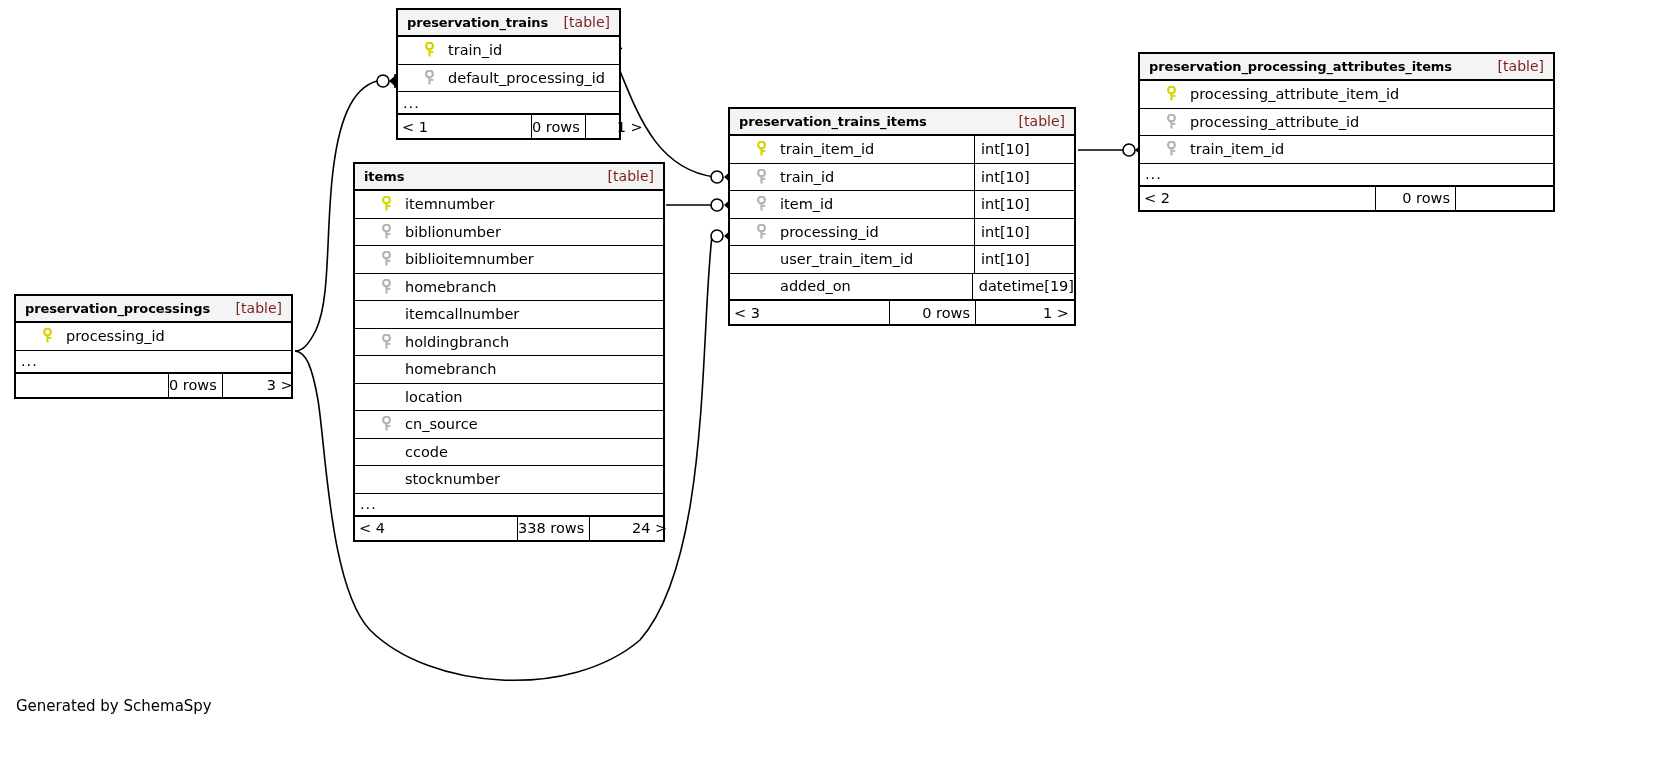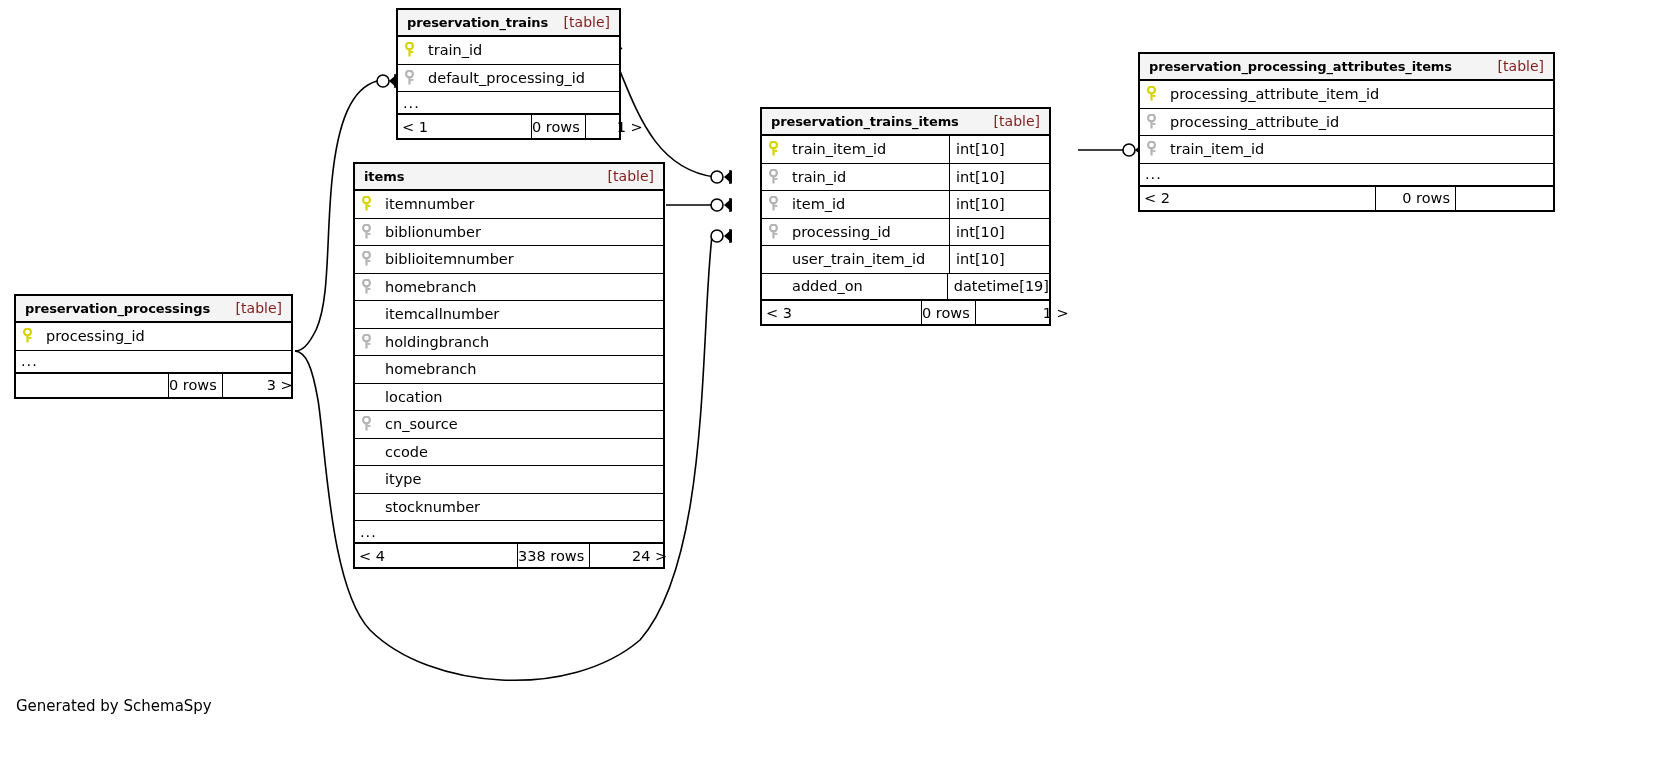--- a/index.html
+++ b/index.html
@@ -58,20 +58,21 @@
     font-size: 14px;
     color: #7f1d1d;
   }
 
   .col-row {
     display: flex;
     align-items: stretch;
     border-bottom: 1px solid #000000;
     height: 27.5px;
     box-sizing: border-box;
+    padding-left: 20px;
   }
   .col-row:last-of-type { }
 
   .col-name {
     flex: 1 1 auto;
     display: flex;
     align-items: center;
     padding-left: 8px;
     font-size: 14.5px;
     color: #000000;
@@ -305,37 +306,33 @@
           </svg>
       </span>
       <span class="col-name">cn_source</span>
     </div>
     <div class="col-row">
       <span class="keyslot"></span>
       <span class="col-name">ccode</span>
     </div>
     <div class="col-row">
       <span class="keyslot"></span>
-      <span class="col-name">itype</span>
-    </div>
-    <div class="col-row">
-      <span class="keyslot"></span>
       <span class="col-name">stocknumber</span>
     </div>
 
     <div class="ellipsis-row">...</div>
 
     <div class="foot-row">
       <span class="foot-cell foot-left" style="flex:0 0 115px;">&lt; 4</span>
       <span class="foot-cell foot-mid" style="flex:1 1 auto;text-align:right;">338 rows</span>
       <span class="foot-cell foot-right" style="flex:0 0 82px;">24 &gt;</span>
     </div>
   </div>
 
-  <div class="table-node" style="left:760px; top:107px; width:291px;">
+  <div class="table-node" style="left:728px; top:107px; width:348px;">
     <div class="tbl-title">
       <span class="tname">preservation_trains_items</span>
       <span class="ttag">[table]</span>
     </div>
 
     <div class="col-row">
       <span class="keyslot">
         <svg width="11" height="16" viewBox="0 0 11 16">
             <circle cx="5.5" cy="4" r="3.4" fill="none" stroke="#d4d400" stroke-width="2.2"></circle>
             <rect x="4.4" y="6.5" width="2.2" height="8" fill="#d4d400"></rect>

